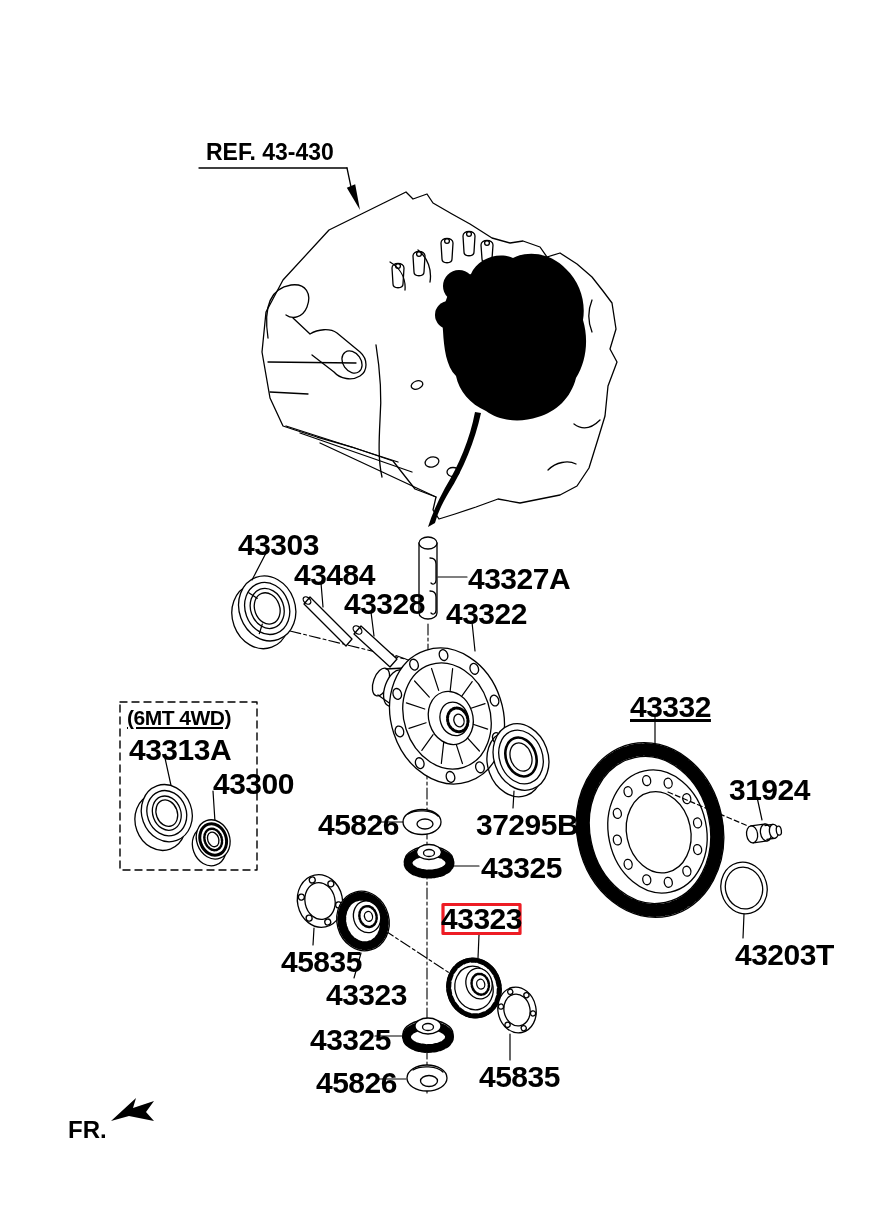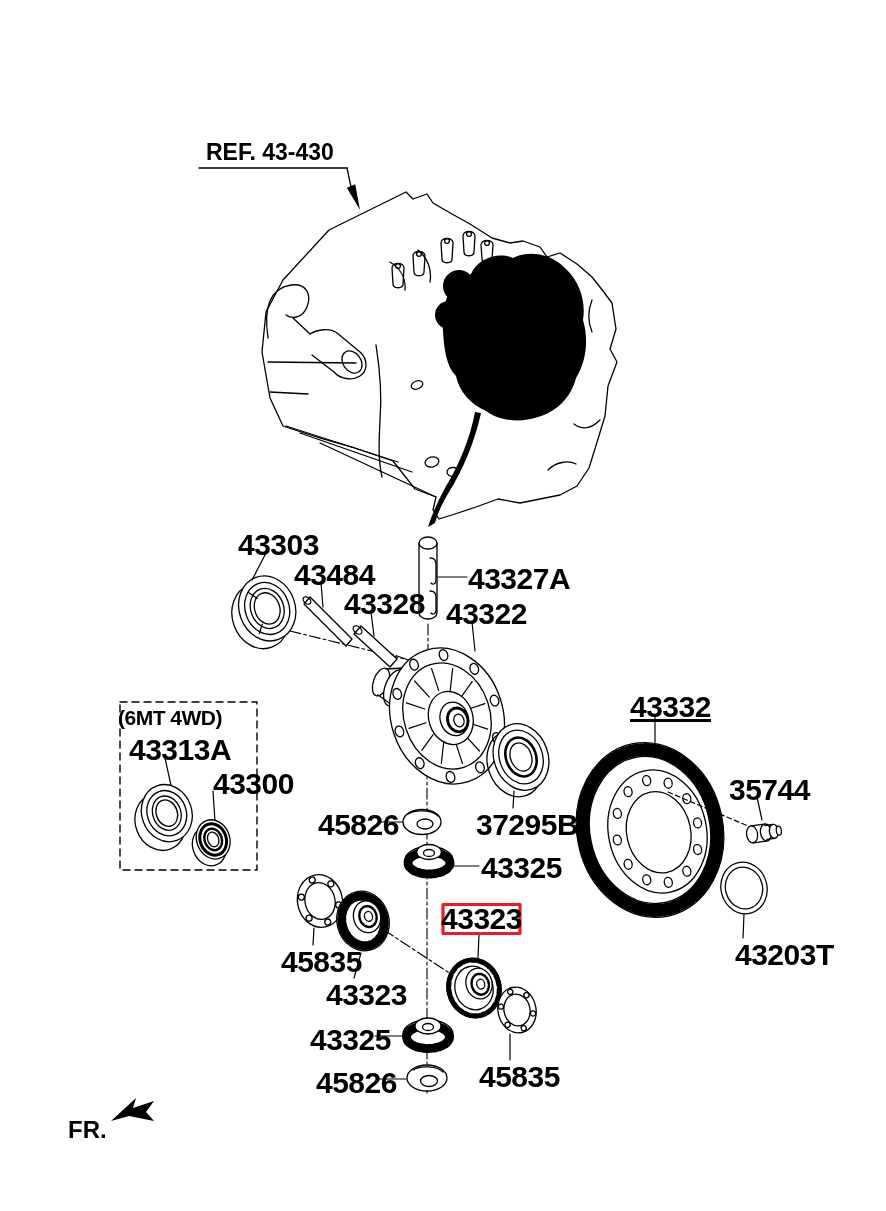--- a/index.html
+++ b/index.html
@@ -19,21 +19,21 @@
     left:443px;top:904px;width:77px;height:30px;display:flex;
     align-items:center;justify-content:center;letter-spacing:-0.5px;
   }
   
   .pos-ref{left:206px;top:141px;}
   .pos-43303{left:238px;top:530px;}
   .pos-43484{left:294px;top:560px;}
   .pos-43328{left:344px;top:589px;}
   .pos-43327A{left:468px;top:564px;}
   .pos-43322{left:446px;top:599px;}
-  .pos-variant{left:118px;top:707px;}
+  .pos-variant{left:127px;top:707px;text-decoration:underline;}
   .pos-43313A{left:129px;top:735px;}
   .pos-43300{left:185px;top:769px;margin-left:28px;}
   .pos-45826u{left:318px;top:810px;}
   .pos-45737B{left:476px;top:810px;}
   .pos-43325u{left:481px;top:853px;}
   .pos-43332{left:630px;top:692px;text-decoration:underline;}
   .pos-43213{left:729px;top:775px;}
   .pos-43203T{left:707px;top:940px;margin-left:28px;}
   .pos-45835L{left:281px;top:947px;}
   .pos-43323L{left:326px;top:980px;}
@@ -337,21 +337,21 @@
 
 <div class="lbl lbl-variant pos-variant">(6MT 4WD)</div>
 <div class="lbl pos-43313A">43313A</div>
 <div class="lbl pos-43300">43300</div>
 
 <div class="lbl pos-45826u">45826</div>
 <div class="lbl pos-45737B">37295B</div>
 <div class="lbl pos-43325u">43325</div>
 
 <div class="lbl pos-43332">43332</div>
-<div class="lbl pos-43213">35744</div>
+<div class="lbl pos-43213">31924</div>
 <div class="lbl pos-43203T">43203T</div>
 
 <div class="lbl pos-45835L">45835</div>
 <div class="lbl pos-43323L">43323</div>
 <div class="lbl lbl-selected">43323</div>
 
 <div class="lbl pos-43325b">43325</div>
 <div class="lbl pos-45826b">45826</div>
 <div class="lbl pos-45835b">45835</div>
 

